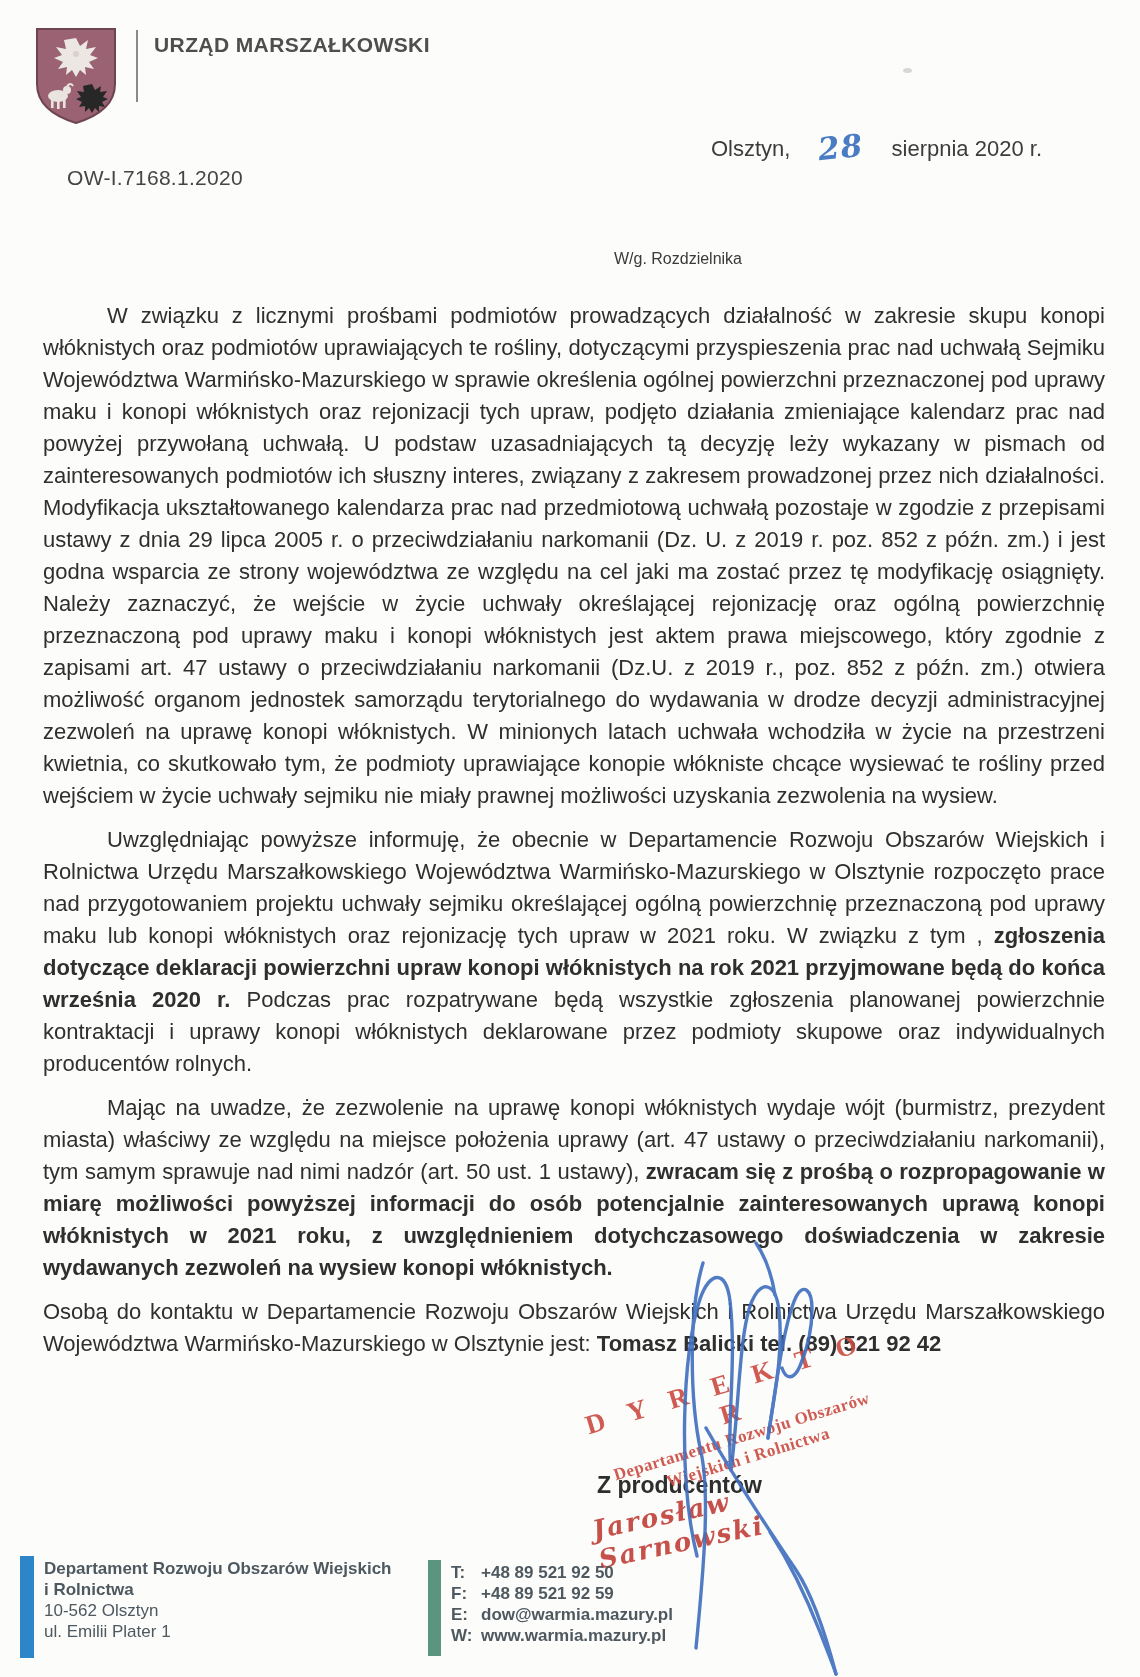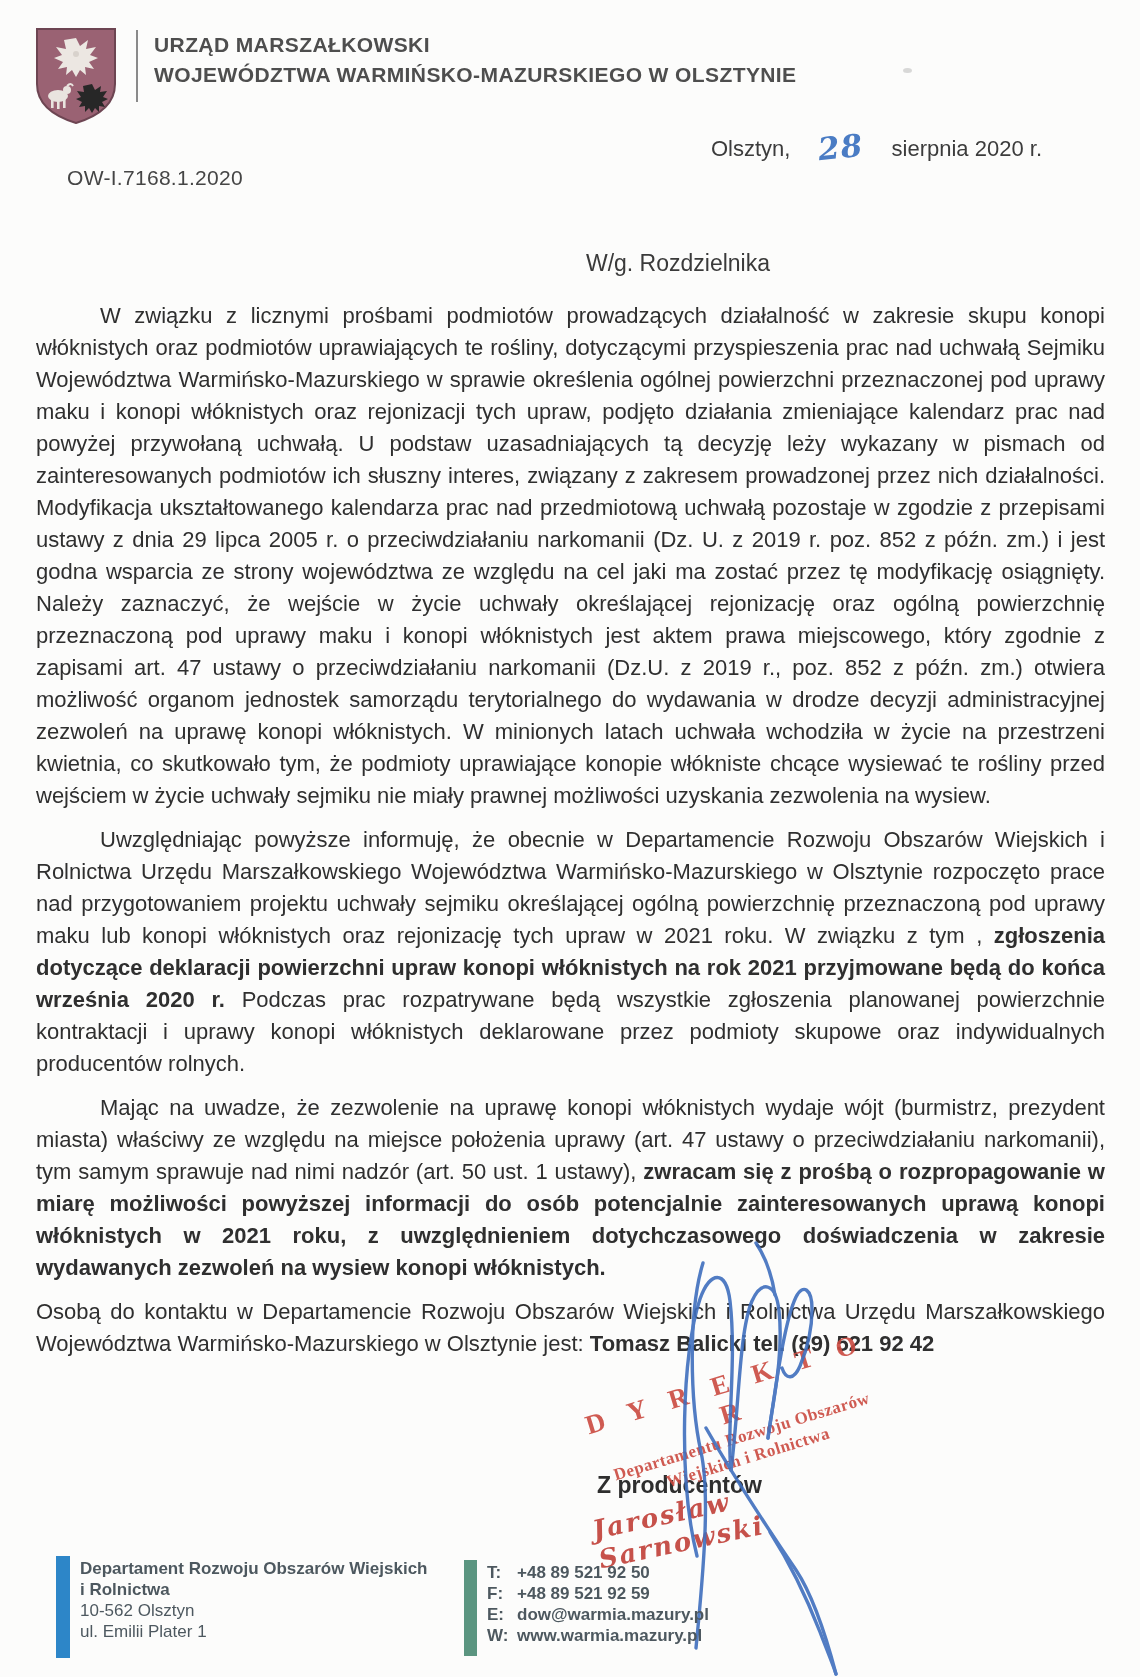--- a/index.html
+++ b/index.html
@@ -19,45 +19,45 @@
   .org-line{font-size:21px;font-weight:700;color:#4e4e4e;letter-spacing:.4px;line-height:30px;}
   .refnum{position:absolute;left:67px;top:166px;font-size:21px;color:#454545;letter-spacing:.3px;}
   .dateline{position:absolute;right:98px;top:136px;display:flex;align-items:flex-end;gap:28px;font-size:22px;color:#3c3c3c;}
   .hand-day{
     font-family:"DejaVu Serif", serif;font-style:italic;font-weight:600;
     color:#4a7cc4;font-size:31px;line-height:26px;transform:rotate(-6deg);
     position:relative;top:-2px;letter-spacing:1px;
   }
   .speck{position:absolute;left:903px;top:68px;width:9px;height:5px;background:#b9b9b9;border-radius:50%;opacity:.55;}
   
-  .recipient{position:absolute;left:533px;top:250px;width:290px;text-align:center;font-size:23px;color:#3a3a3a;}
+  .recipient{position:absolute;left:533px;top:250px;width:290px;text-align:center;font-size:16px;color:#3a3a3a;}
   
   .bodytext{position:absolute;left:35px;top:300px;width:1070px;font-size:22px;line-height:32px;color:#2f2f2f;text-align:justify;}
-  .bodytext p{margin:0 0 12px 1px;}
+  .bodytext p{margin:0 0 12px 8px;}
   .bodytext p.indent{text-indent:64px;}
   .bodytext p:last-child{margin-bottom:0;}
   
   .closing{position:absolute;left:597px;top:1472px;font-size:23px;font-weight:700;color:#2e2e2e;}
   .stamp{
     position:absolute;left:588px;top:1412px;width:310px;
     transform:rotate(-17deg);transform-origin:left center;
     color:#cb4a40;text-align:center;opacity:.9;
     font-family:"Liberation Serif", serif;
   }
   .stamp-line1{font-size:27px;font-weight:600;letter-spacing:9px;line-height:30px;}
   .stamp-line2,.stamp-line3{font-size:17px;font-weight:600;line-height:22px;letter-spacing:.5px;}
   .stamp-name{
     position:absolute;left:596px;top:1515px;width:300px;
     transform:rotate(-12deg);transform-origin:left center;
     font-family:"DejaVu Serif", serif;font-style:italic;font-weight:700;
     font-size:26px;color:#c2433b;letter-spacing:2px;opacity:.92;
   }
   .signature-svg{position:absolute;left:0;top:0;pointer-events:none;}
   
-  .footer-block{position:absolute;display:flex;gap:10px;margin-left:36px;}
+  .footer-block{position:absolute;display:flex;gap:10px;}
   .footer-bar{flex:0 0 auto;}
   .bar-blue{width:14px;height:102px;background:#2d86c8;}
   .bar-teal{width:13px;height:96px;background:#5b9580;}
   .bar-yellow{width:15px;height:80px;background:#e9cb3e;}
   .footer-left{left:20px;top:1556px;}
   .footer-mid{left:428px;top:1560px;}
   .footer-right{left:863px;top:1562px;}
   .footer-text{font-size:17px;line-height:21px;color:#4d585f;padding-top:2px;}
   .fw-bold{font-weight:700;}
   .fw-semi{font-weight:600;}
@@ -89,21 +89,20 @@
       <g fill="#272727">
         <path d="M58 58 l3 6 6-4 -1 6 7-1 -4 6 5 2 -6 3 3 5 -6-1 0 6 -4-4 -3 5 -3-5 -4 4 0-6 -6 1 3-5 -6-3 5-2 -4-6 7 1 -1-6 z"></path>
       </g>
     </svg>
   </div>
 
   <div class="org-divider"></div>
 
   <div class="org-block">
     <div class="org-line">URZĄD MARSZAŁKOWSKI</div>
-    <div class="org-line">WOJEWÓDZTWA WARMIŃSKO-MAZURSKIEGO W OLSZTYNIE</div>
   </div>
 
   <div class="refnum">OW-I.7168.1.2020</div>
 
   <div class="dateline">
     <span>Olsztyn,</span>
     <span class="hand-day">28</span>
     <span>sierpnia 2020 r.</span>
   </div>
 

